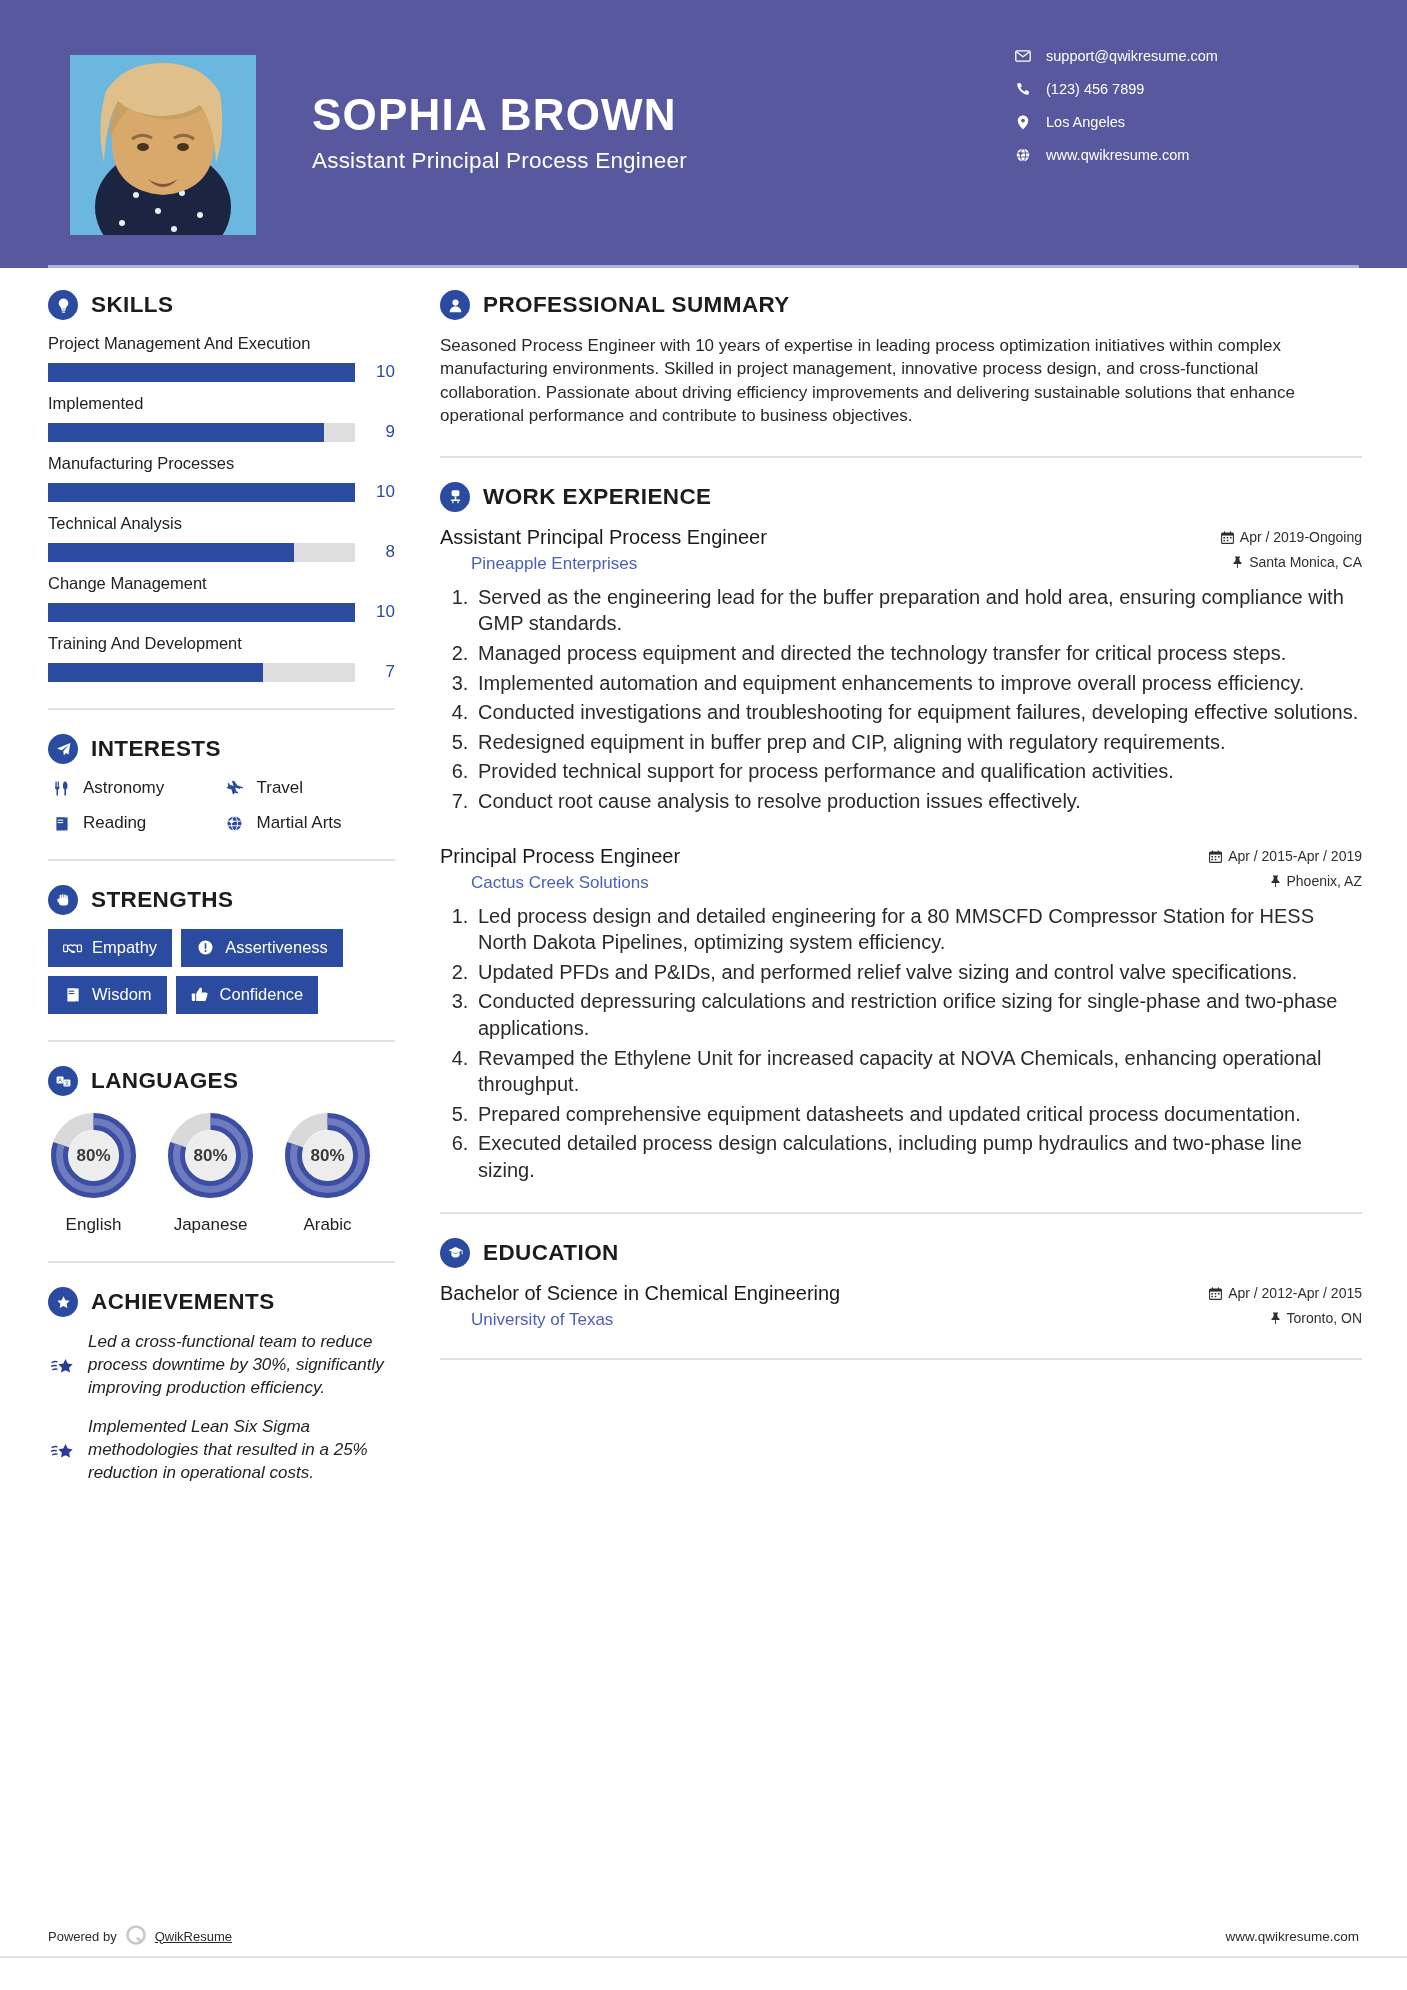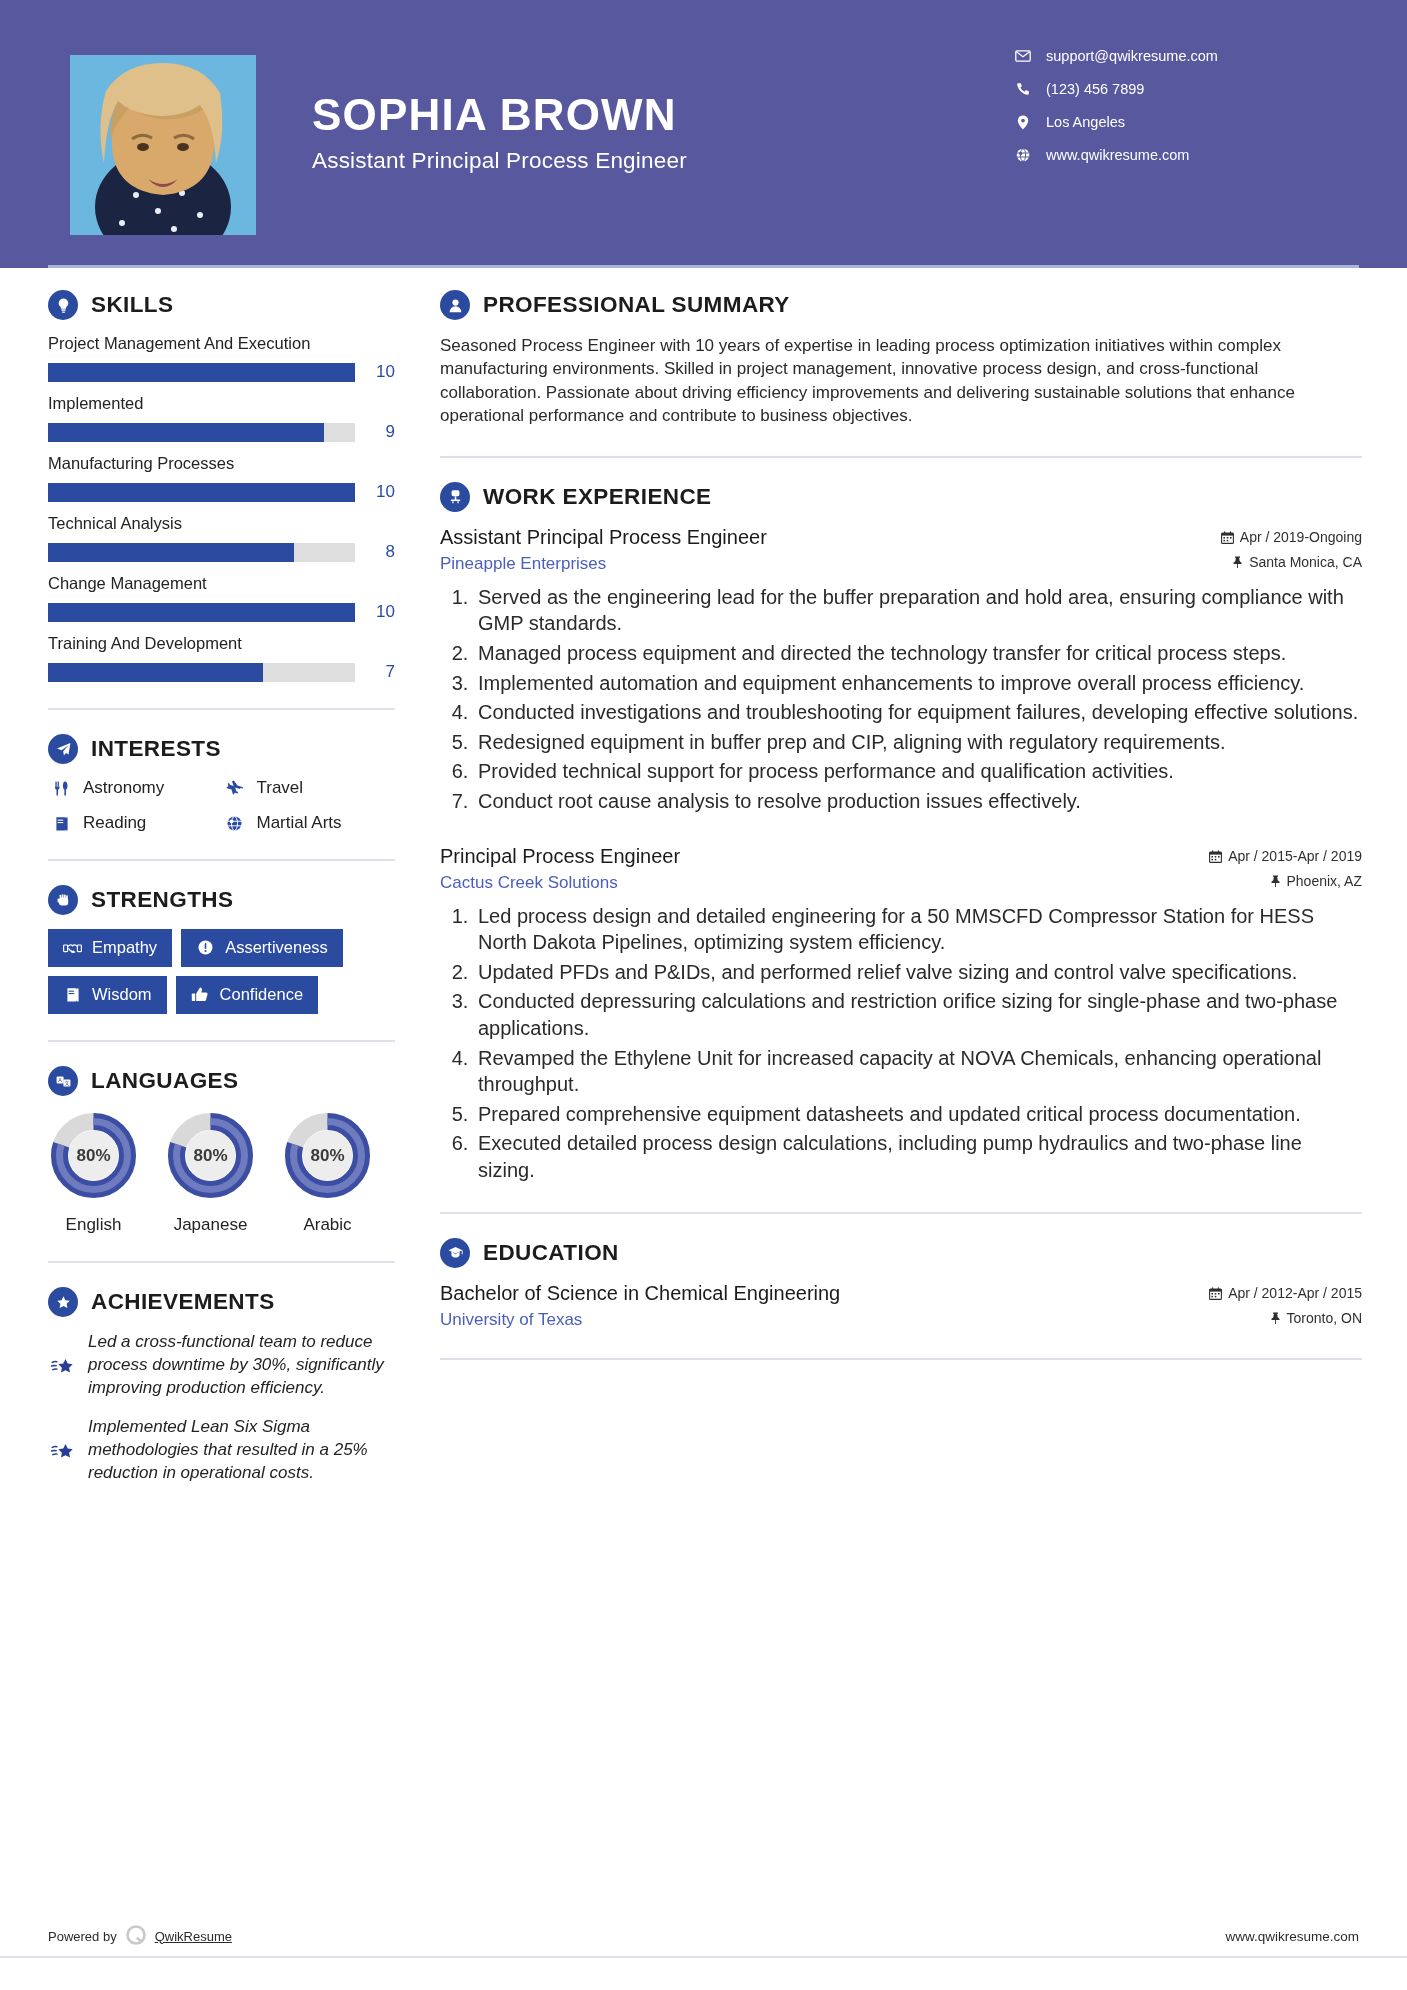--- a/index.html
+++ b/index.html
@@ -296,20 +296,21 @@
   .meta-line .ico { display: inline-flex; }
   .job-sub {
     display: flex;
     justify-content: space-between;
     align-items: baseline;
     margin-top: 5px;
   }
   .company {
     font-size: 17px;
     color: #4a5fbb;
+    margin-left: 31px;
   }
   ol.duties {
     margin: 10px 0 0 0;
     padding-left: 34px;
   }
   ol.duties li {
     font-size: 20px;
     color: #2a2a2a;
     line-height: 1.33;
     margin-bottom: 3px;
@@ -817,21 +818,21 @@
                 <div class="meta-line">
                   <span class="ico">
                     <svg width="11" height="13" viewBox="0 0 11 13">
                       <path d="M3 0.6 h5 v1.2 h-0.9 l0.6 3.4 1.8 1.6 v1.1 H5.9 v4.1 h-0.9 V7.9 H1.5 V6.8 L3.3 5.2 3.9 1.8 H3z" fill="#2f2f2f"></path>
                     </svg>
                   </span>
                   <span>Phoenix, AZ</span>
                 </div>
               </div>
               <ol class="duties">
-                <li>Led process design and detailed engineering for a 50 MMSCFD Compressor Station for HESS North Dakota Pipelines, optimizing system efficiency.</li>
+                <li>Led process design and detailed engineering for a 80 MMSCFD Compressor Station for HESS North Dakota Pipelines, optimizing system efficiency.</li>
                 <li>Updated PFDs and P&amp;IDs, and performed relief valve sizing and control valve specifications.</li>
                 <li>Conducted depressuring calculations and restriction orifice sizing for single-phase and two-phase applications.</li>
                 <li>Revamped the Ethylene Unit for increased capacity at NOVA Chemicals, enhancing operational throughput.</li>
                 <li>Prepared comprehensive equipment datasheets and updated critical process documentation.</li>
                 <li>Executed detailed process design calculations, including pump hydraulics and two-phase line sizing.</li>
               </ol>
             </div>
           </div>
       </div>
 

